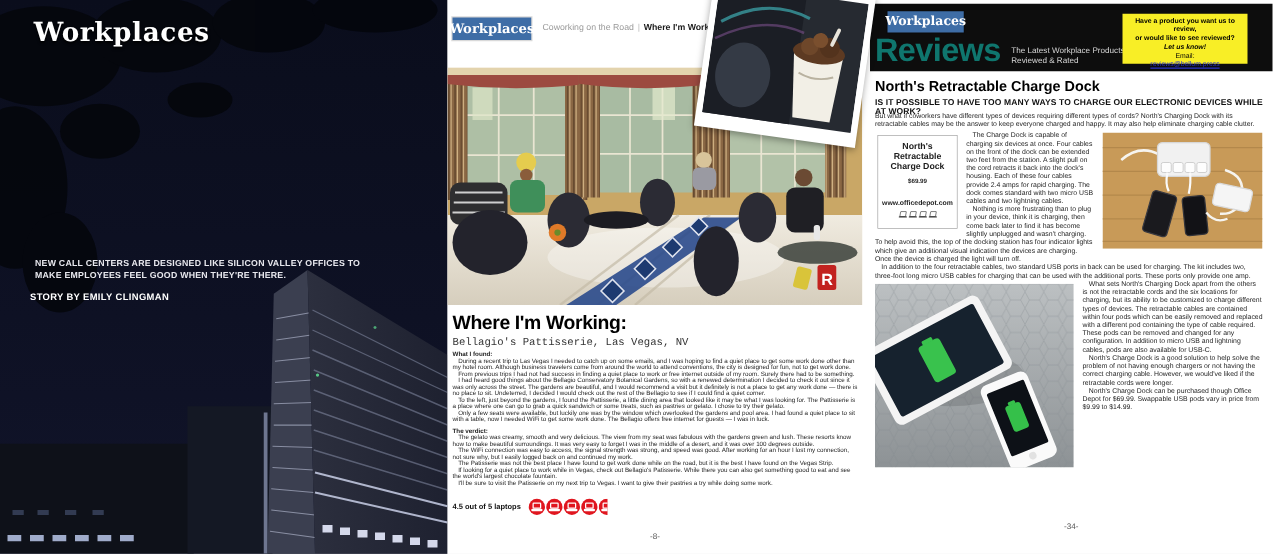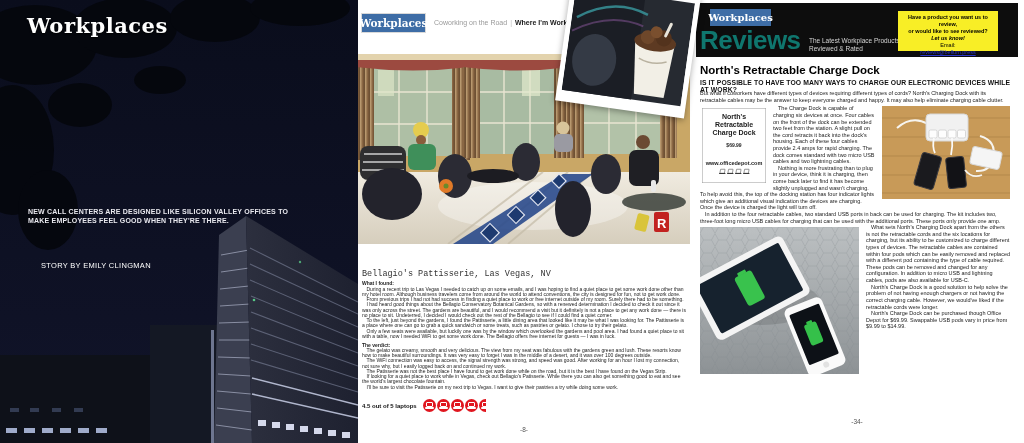--- a/index.html
+++ b/index.html
@@ -12,22 +12,22 @@
   
   #page-cover { left:0; width:358px; background:#0b0e1b; overflow:hidden; }
   #page-cover svg { position:absolute; left:0; top:0; }
   .cover-logo { left:27px; top:13px; color:#fff; font-family:"DejaVu Serif", serif;
     font-weight:bold; font-size:21px; letter-spacing:0.5px; text-shadow:0 1px 2px #000; }
   .cover-headline { left:28px; top:69px; width:310px; color:#fff; font-weight:bold;
     font-size:26px; line-height:27px; white-space:pre-line; letter-spacing:-0.3px;
     text-shadow:0 1px 3px rgba(0,0,0,.6); }
   .cover-subhead { left:28px; top:207px; width:300px; color:#e8e8ee; font-weight:bold;
     font-size:7px; line-height:9px; white-space:pre-line; letter-spacing:0.2px; }
-  .cover-byline { left:41px; top:233px; color:#fff; font-weight:normal; font-size:7.5px;
-    letter-spacing:0.3px;margin-top:28px; }
+  .cover-byline { left:24px; top:233px; color:#fff; font-weight:bold; font-size:7.5px;
+    letter-spacing:0.3px; }
 
   
   .logo-box { background:var(--brand-blue,#3e6da6); color:#fff; display:flex;
     align-items:center; justify-content:center; font-family:"DejaVu Serif", serif;
     font-weight:bold; box-shadow:0 0 0 1px rgba(0,0,0,.15); }
 
   
   #page-middle { left:358px; width:332px; background:#fff; }
   .mid-logo { left:4px; top:14px; width:63px; height:18px; font-size:10.5px; }
   .mid-crumbs { left:76px; top:19px; font-size:7px; color:#999; }
@@ -311,20 +311,21 @@
         <path d="M66,45 L106,42 L102,98 L72,98 Z" fill="#f2efe6"></path>
         <path d="M72,62 q14,6 28,0" stroke="#b9b2a0" stroke-width="1.5" fill="none"></path>
         <ellipse cx="86" cy="44" rx="21" ry="9" fill="#5d3a22"></ellipse>
         <circle cx="78" cy="40" r="7" fill="#6e472a"></circle>
         <circle cx="94" cy="39" r="8" fill="#53331d"></circle>
         <circle cx="86" cy="34" r="6" fill="#7a4f2e"></circle>
         <rect x="96" y="22" width="3" height="16" rx="1.5" fill="#e8e4da" transform="rotate(18 97 30)"></rect>
       </svg>
     </div>
 
+    <div class="abs mid-title">Where I'm Working:</div>
     <div class="abs mid-subtitle">Bellagio's Pattisserie, Las Vegas, NV</div>
 
     <div class="abs mid-body">
       <div class="scaled">
         <div class="sec-head">What I found:</div>
         <p>During a recent trip to Las Vegas I needed to catch up on some emails, and I was hoping to find a quiet place to get some work done other than my hotel room. Although business travelers come from around the world to attend conventions, the city is designed for fun, not to get work done.</p>
         <p>From previous trips I had not had success in finding a quiet place to work or free internet outside of my room. Surely there had to be something.</p>
         <p>I had heard good things about the Bellagio Conservatory Botanical Gardens, so with a renewed determination I decided to check it out since it was only across the street. The gardens are beautiful, and I would recommend a visit but it definitely is not a place to get any work done — there is no place to sit. Undeterred, I decided I would check out the rest of the Bellagio to see if I could find a quiet corner.</p>
         <p>To the left, just beyond the gardens, I found the Pattisserie, a little dining area that looked like it may be what I was looking for. The Pattisserie is a place where one can go to grab a quick sandwich or some treats, such as pastries or gelato. I chose to try their gelato.</p>
         <p>Only a few seats were available, but luckily one was by the window which overlooked the gardens and pool area. I had found a quiet place to sit with a table, now I needed WiFi to get some work done. The Bellagio offers free internet for guests — I was in luck.</p>

